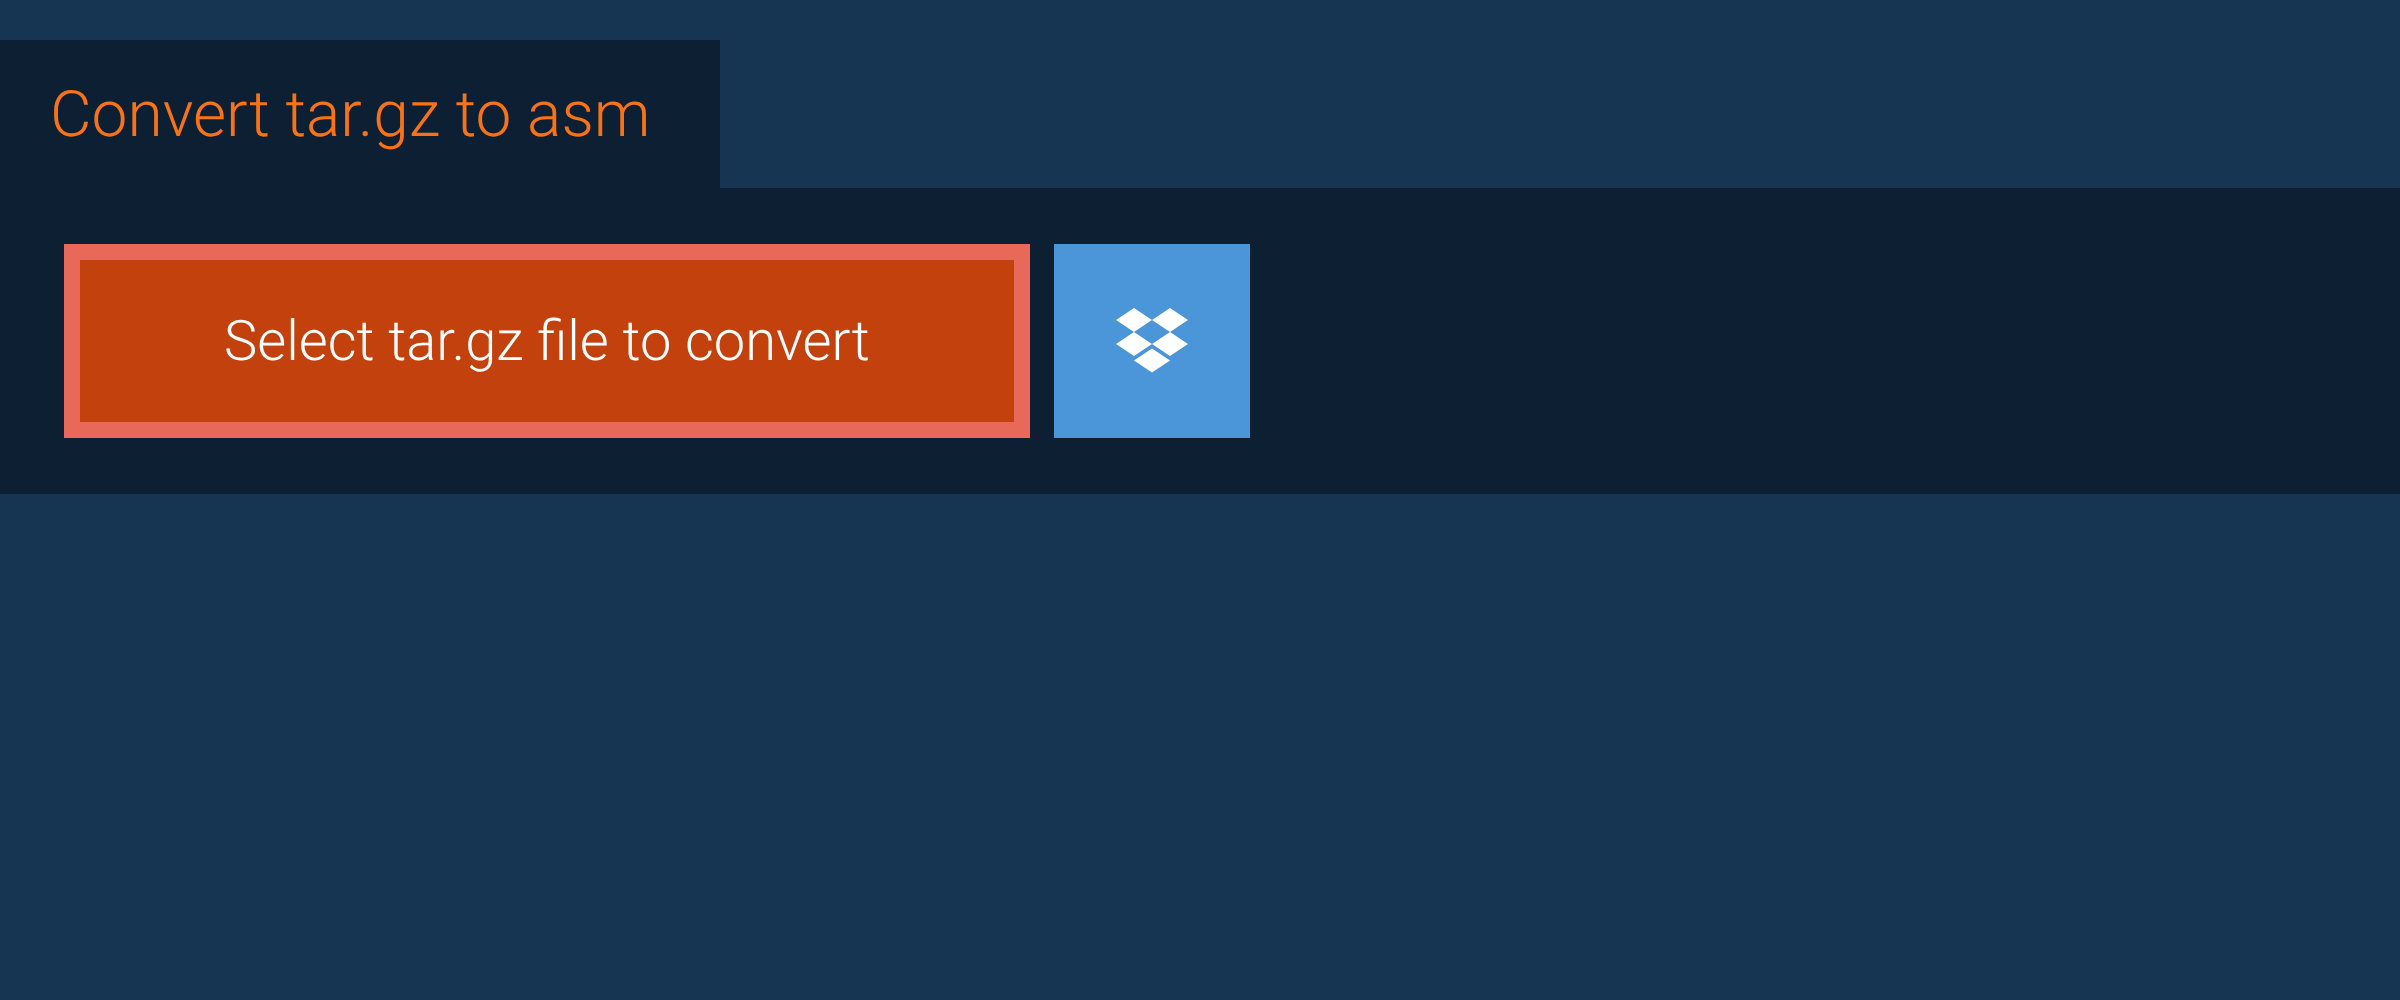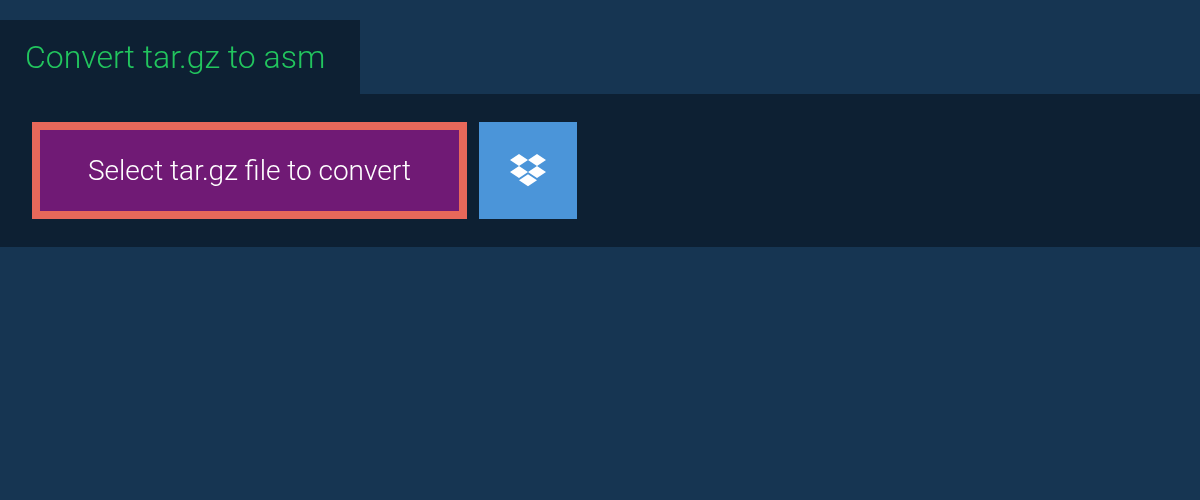--- a/index.html
+++ b/index.html
@@ -14,37 +14,37 @@
       height: 500px;
       overflow: hidden;
     }
     .header-tab {
       background: #0d2033;
       display: inline-block;
       padding: 18px 35px 18px 25px;
       margin-top: 20px;
     }
     .header-title {
-      color: #22c55e;
+      color: #f97316;
       font-size: 32px;
       font-weight: 300;
     }
     .content-panel {
       background: #0d2033;
       padding: 28px 32px;
       margin-top: 0;
     }
     .button-row {
       display: flex;
       gap: 12px;
     }
     .select-file-button {
-      background: #701a75;
+      background: #c2410c;
       border: 8px solid #e8685a;
-      padding: 24px 48px;
+      padding: 24px 72px;
       cursor: pointer;
     }
     .select-file-label {
       color: #ffffff;
       font-size: 28px;
       font-weight: 300;
     }
     .dropbox-button {
       background: #4b95d9;
       width: 98px;

